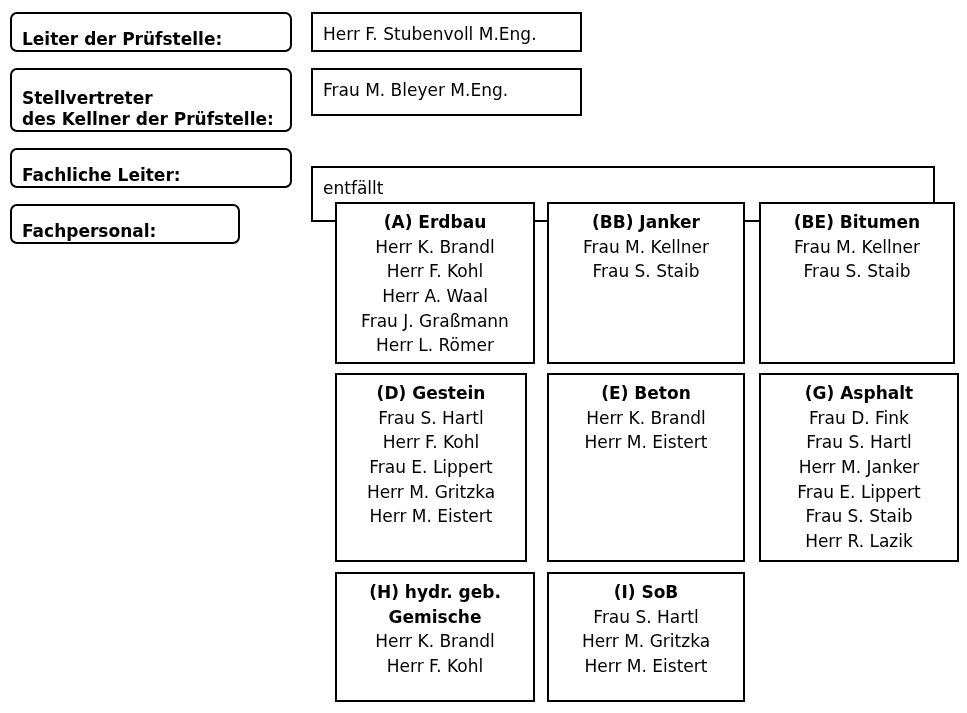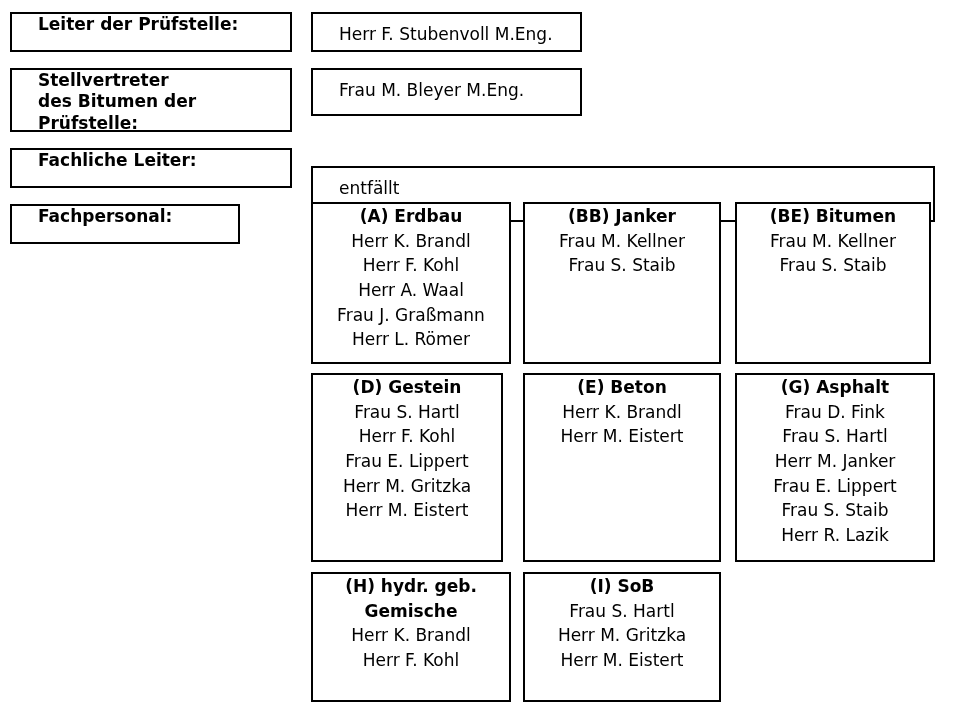--- a/index.html
+++ b/index.html
@@ -20,43 +20,46 @@
   }
   .box {
     position: absolute;
     border: 2px solid #000000;
     box-sizing: border-box;
     background: #ffffff;
   }
   
   .label-box {
     display: flex;
-    align-items: flex-start;
-    padding-left: 26px;
+    align-items: flex-end;
+    padding-left: 10px;
+    border-radius: 7px;
   }
   .label-text {
     font-weight: bold;
     font-size: 17px;
     line-height: 1.25;
     white-space: pre-line;
     text-align: left;
   }
   
   .value-box {
-    padding: 9px 0 0 26px;
+    padding: 9px 0 0 10px;
   }
   .value-text {
     font-weight: normal;
     font-size: 17px;
     line-height: 1.3;
     text-align: left;
   }
   
   .group-box {
+    padding-top: 6px;
     text-align: center;
+    margin-left: 24px;
   }
   .group-title {
     font-weight: bold;
     font-size: 17px;
     line-height: 1.45;
     text-align: center;
     white-space: pre-line;
   }
   .group-member {
     font-weight: normal;
@@ -72,21 +75,21 @@
 
   <div class="box label-box" style="left:10px; top:12px; width:282px; height:40px;">
     <span class="label-text">Leiter der Prüfstelle:</span>
   </div>
   <div class="box value-box" style="left:311px; top:12px; width:271px; height:40px;">
     <span class="value-text">Herr F. Stubenvoll M.Eng.</span>
   </div>
 
   <div class="box label-box" style="left:10px; top:68px; width:282px; height:64px;">
     <span class="label-text">Stellvertreter
-des Bitumen der Prüfstelle:</span>
+des Kellner der Prüfstelle:</span>
   </div>
   <div class="box value-box" style="left:311px; top:68px; width:271px; height:48px;">
     <span class="value-text">Frau M. Bleyer M.Eng.</span>
   </div>
 
   <div class="box label-box" style="left:10px; top:148px; width:282px; height:40px;">
     <span class="label-text">Fachliche Leiter:</span>
   </div>
   <div class="box value-box" style="left:311px; top:148px; width:624px; height:56px;margin-top:18px;">
     <span class="value-text">entfällt</span>

